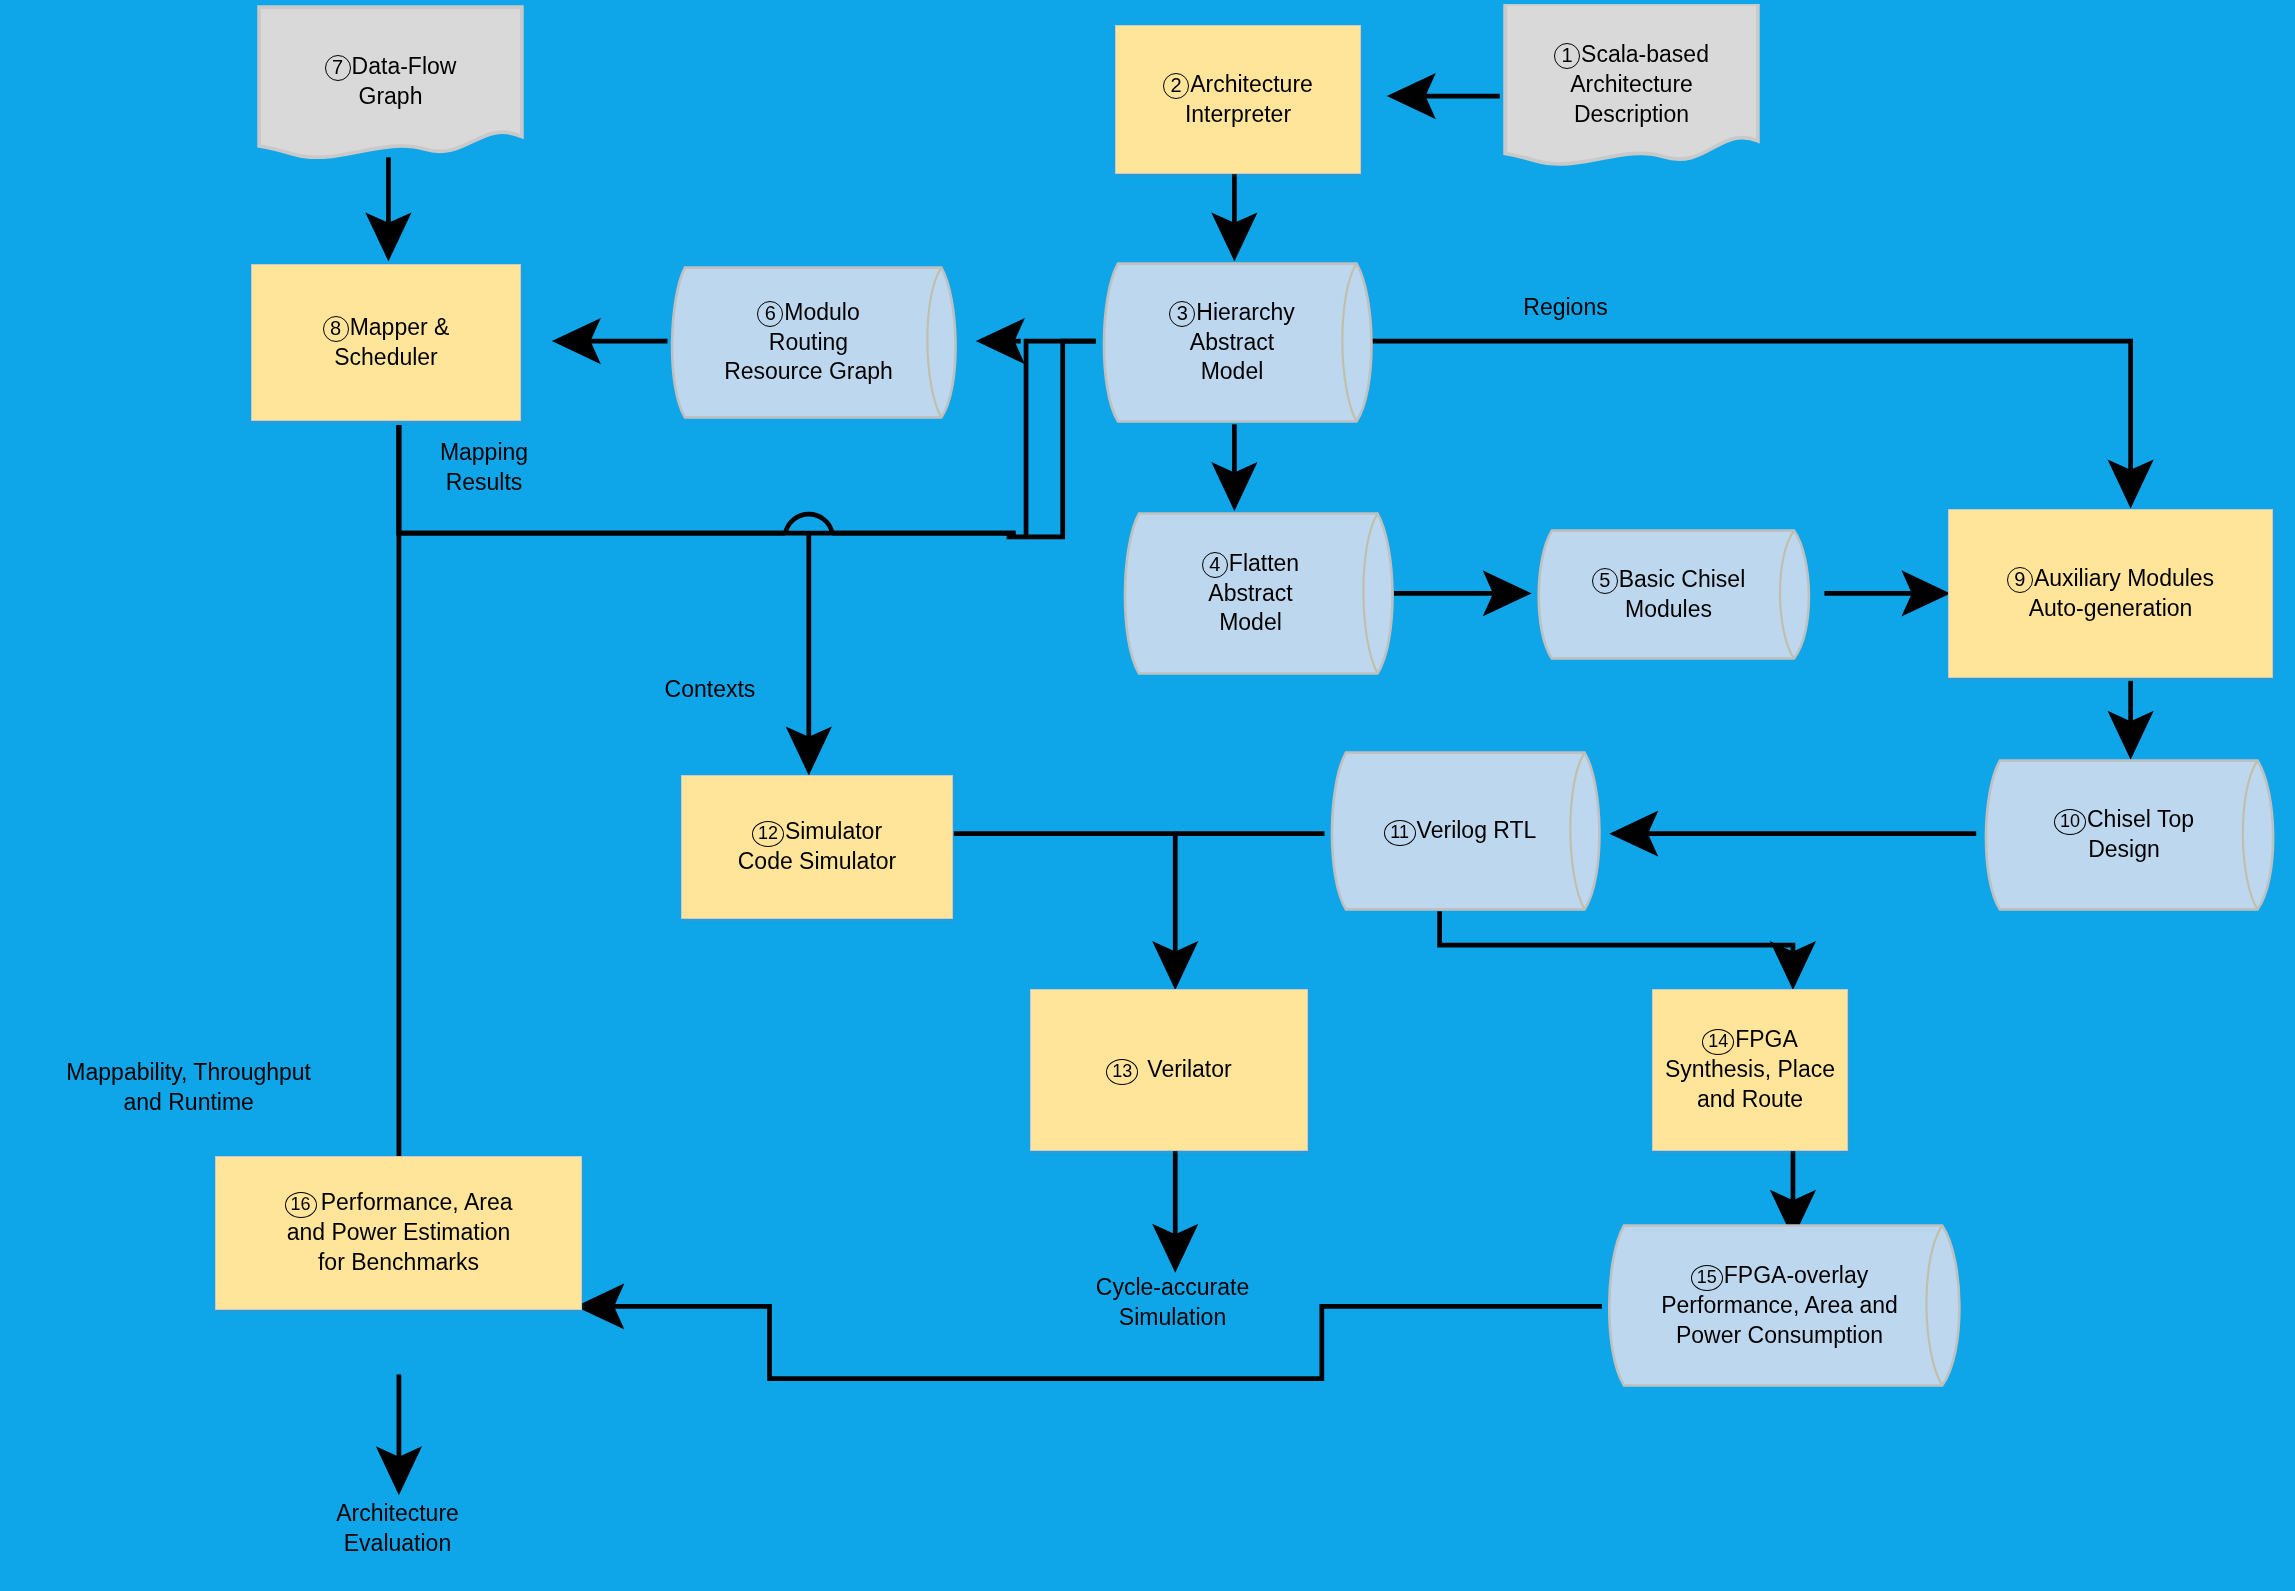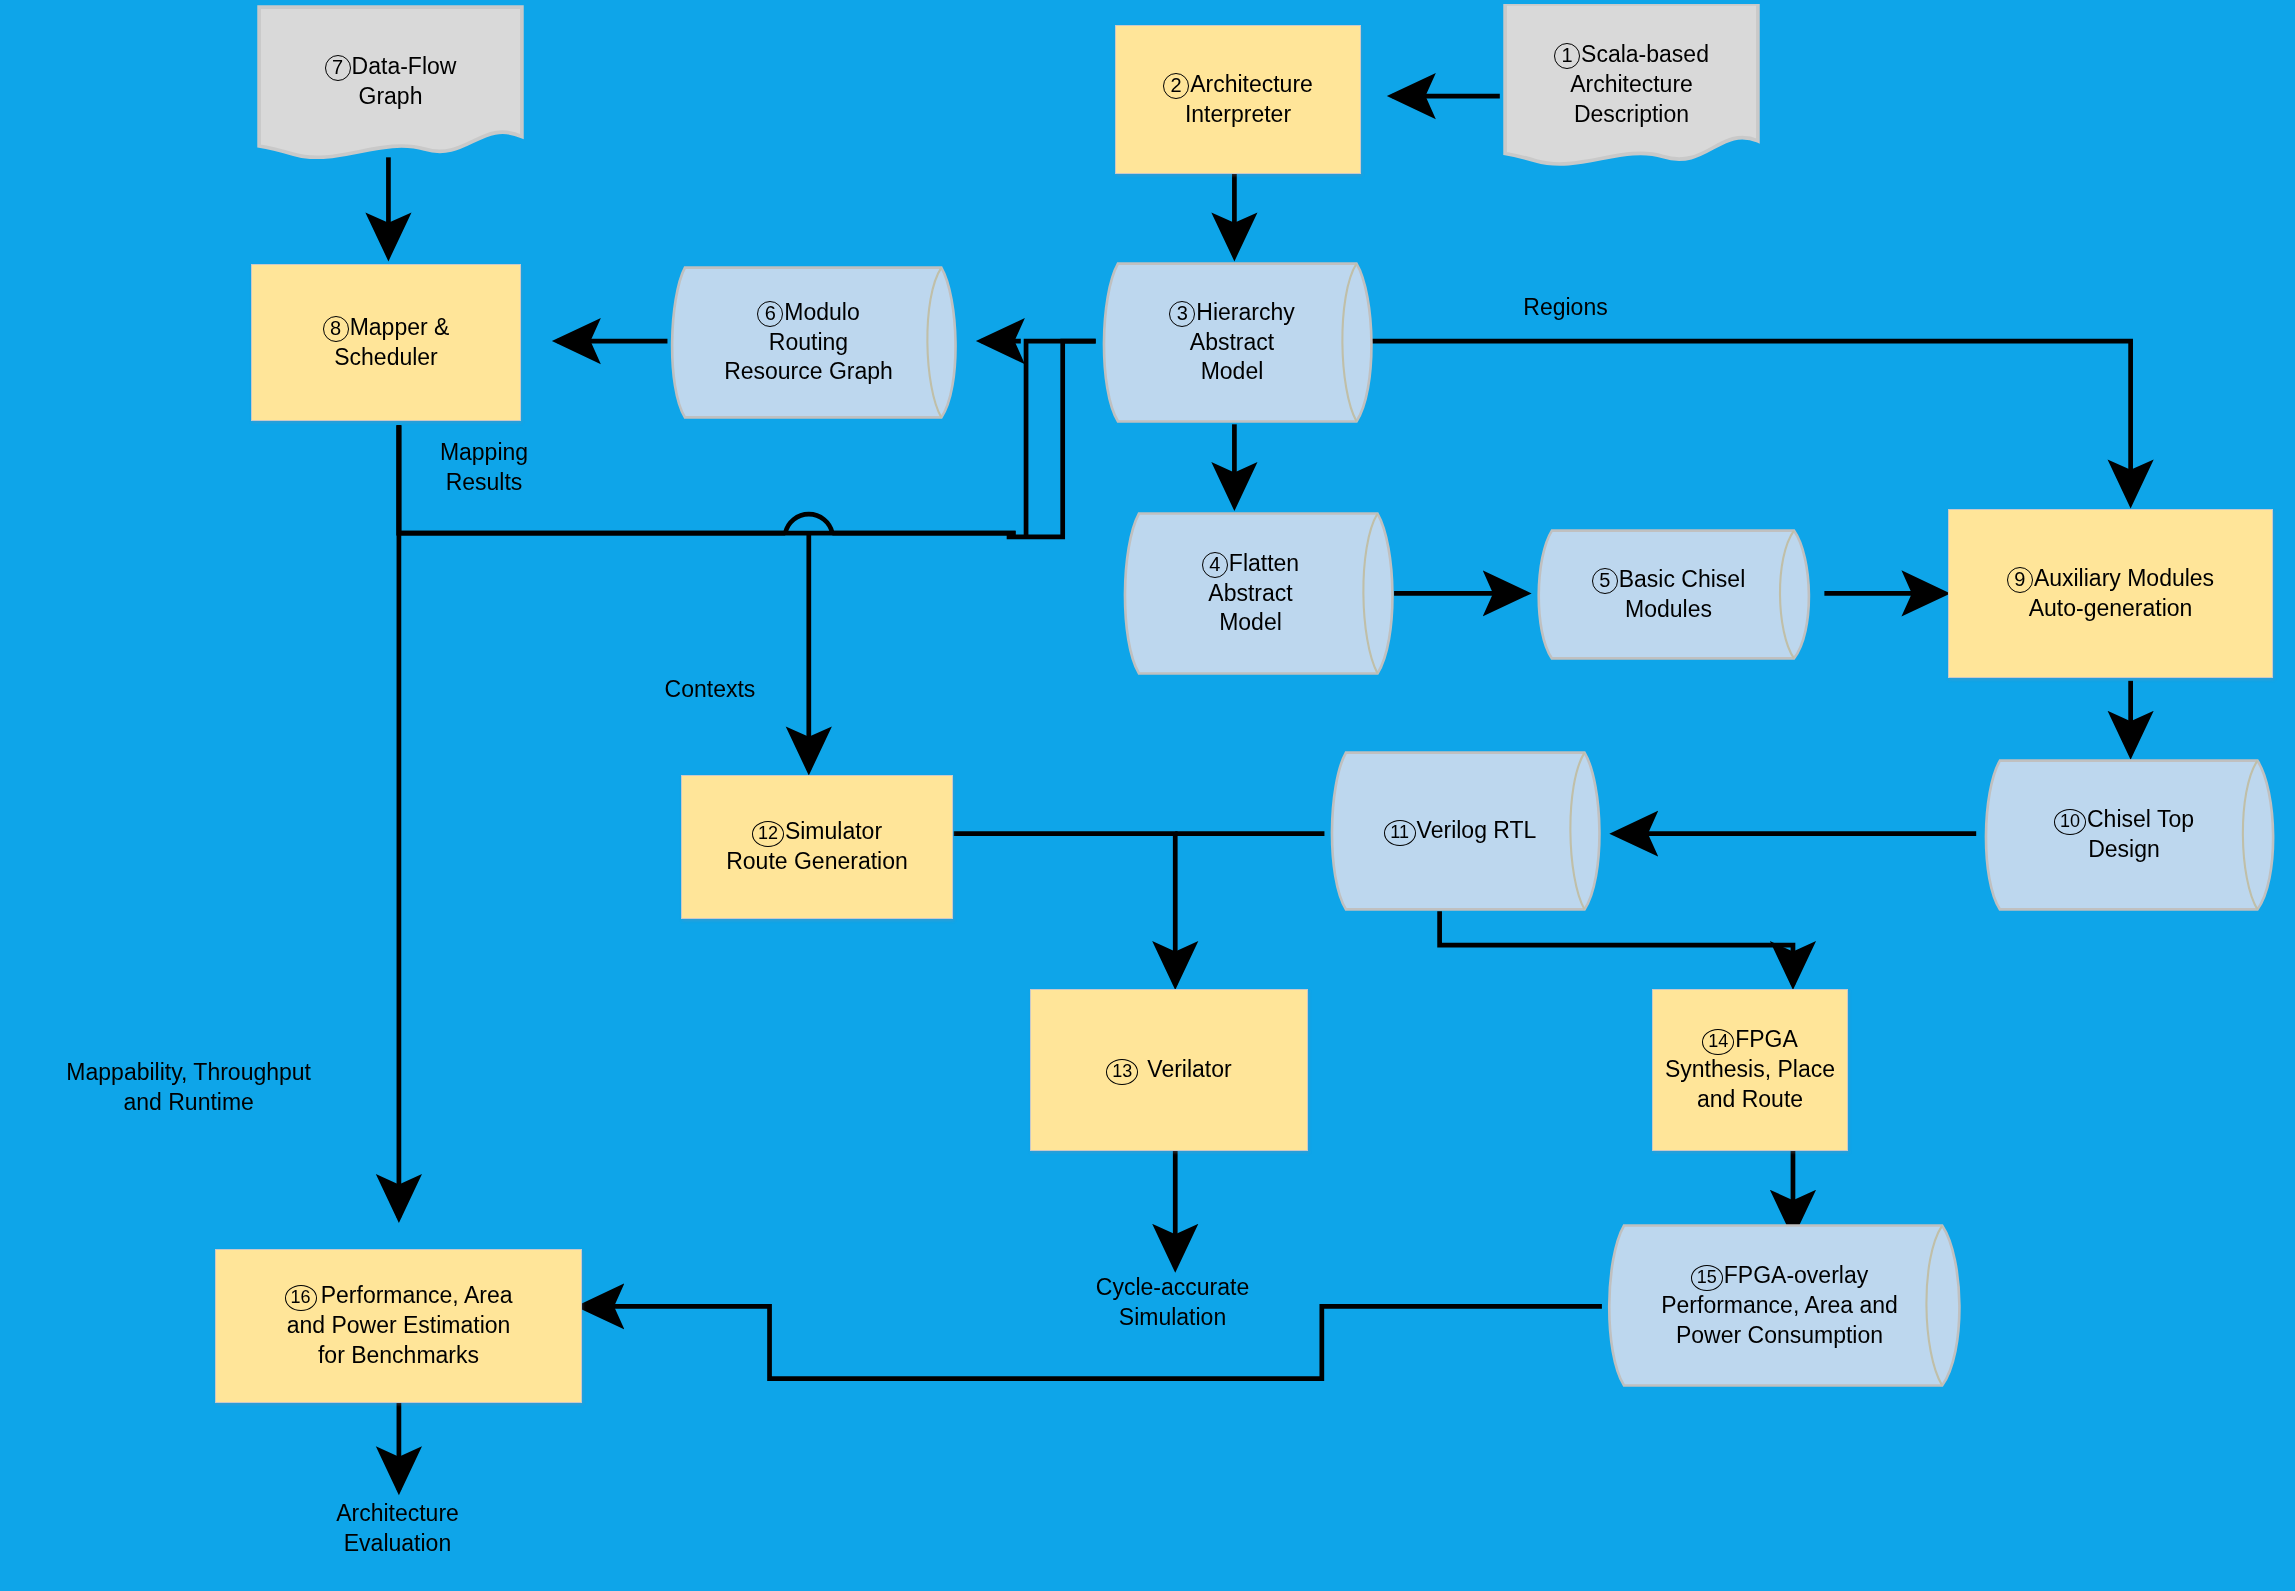--- a/index.html
+++ b/index.html
@@ -250,21 +250,21 @@
     </svg>
     <div class="label" style="margin-right:24px;">
       <span class="num" style="width:30px;height:24px;line-height:23px;font-size:18px;border-radius:50%;">10</span><span style="white-space:pre-line;">Chisel Top
 Design</span>
     </div>
   </div>
 
   <div class="node rect" style="left:681px; top:775px; width:272px; height:144px; font-size:23px;">
     <div class="label">
       <span class="num" style="width:30px;height:24px;line-height:23px;font-size:18px;">12</span><span style="white-space:pre-line;">Simulator
-Route Generation</span>
+Code Simulator</span>
     </div>
   </div>
 
   <div class="node cyl" style="left:1325px; top:751px; width:293px; height:160px; font-size:23px;">
     <svg class="cylsvg" viewBox="0 0 560 305" preserveAspectRatio="none">
       <path d="M40,3 L496,3 C532,64 536,242 496,302 L40,302 C3,242 6,64 40,3 Z" fill="#bdd7ee" stroke="#c0c0c0" stroke-width="5"></path>
       <path d="M496,3 C458,64 462,242 496,302" fill="none" stroke="#c0bfa8" stroke-width="4"></path>
     </svg>
     <div class="label" style="margin-right:23px;">
       <span class="num" style="width:30px;height:24px;line-height:23px;font-size:18px;">11</span><span style="white-space:pre-line;">Verilog RTL</span>
@@ -290,21 +290,21 @@
       <path d="M42,3 L650,3 C692,66 696,246 650,309 L42,309 C3,246 6,66 42,3 Z" fill="#bdd7ee" stroke="#c0c0c0" stroke-width="5"></path>
       <path d="M650,3 C608,66 612,246 650,309" fill="none" stroke="#c0bfa8" stroke-width="4"></path>
     </svg>
     <div class="label" style="margin-right:27px;">
       <span class="num" style="width:30px;height:24px;line-height:23px;font-size:18px;">15</span><span style="white-space:pre-line;">FPGA-overlay
 Performance, Area and
 Power Consumption</span>
     </div>
   </div>
 
-  <div class="node rect" style="left:215px; top:1249px; width:367px; height:154px; font-size:23px;">
+  <div class="node rect" style="left:215px; top:1156px; width:367px; height:154px; font-size:23px;">
     <div class="label">
       <span class="num" style="width:30px;height:24px;line-height:23px;font-size:18px;margin-right:4.2px;">16</span><span style="white-space:pre-line;">Performance, Area
 and Power Estimation
 for Benchmarks</span>
     </div>
   </div>
 
   <div class="edge-label" style="left:1461px; top:293px; width:209px; font-size:23px; text-align:center;">Regions</div>
 
   <div class="edge-label" style="left:408px; top:438px; width:152px; font-size:23px; text-align:center;">Mapping

